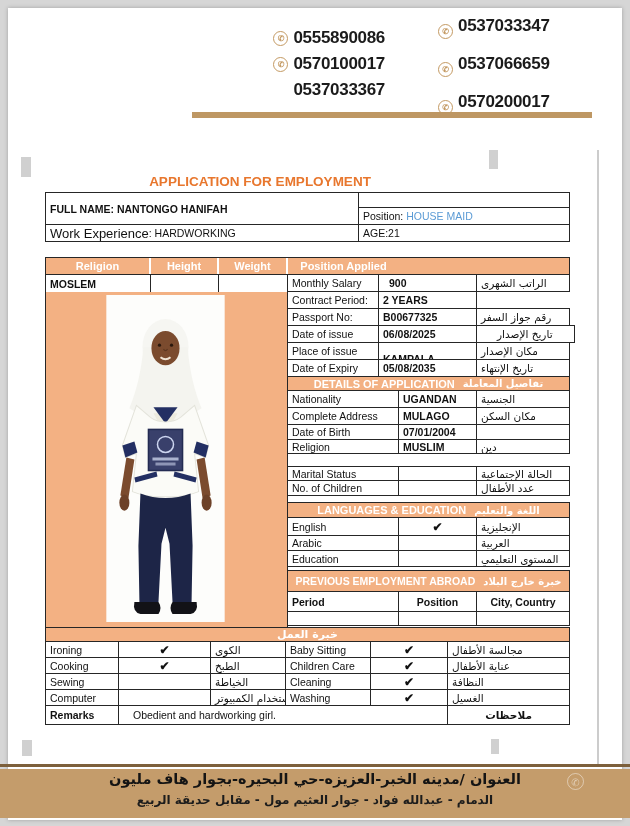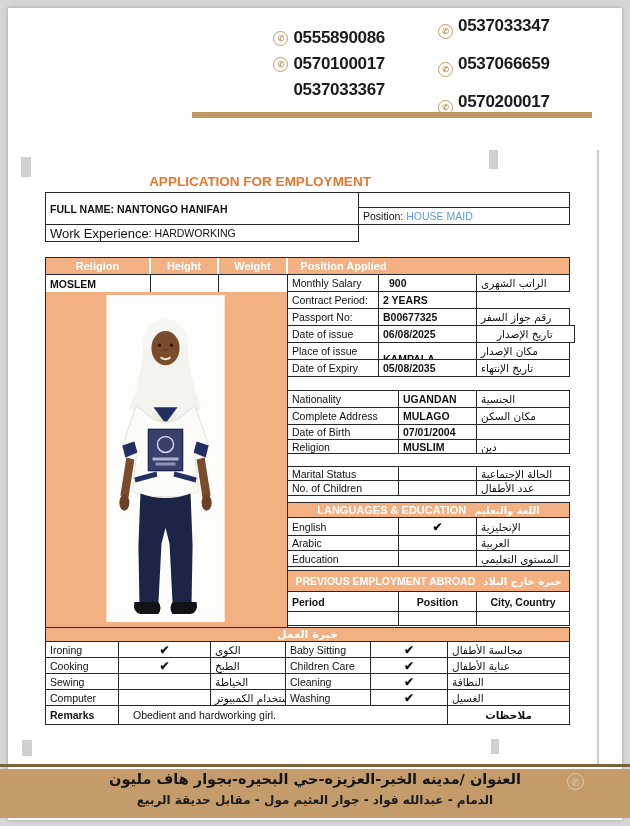--- a/index.html
+++ b/index.html
@@ -85,20 +85,21 @@
     <span>FULL NAME:</span>&nbsp;<span>NANTONGO HANIFAH</span>
   </div>
   <div class="cell" style="left:45px;top:224px;width:314px;height:18px;">
     <span style="font-weight:normal;font-size:13px;">Work Experience</span>
       <span>: HARDWORKING</span>
   </div>
   <div class="cell" style="left:358px;top:192px;width:212px;height:16px;"></div>
   <div class="cell" style="left:358px;top:207px;width:212px;height:18px;">
     <span>Position:</span>&nbsp;<span class="blue">HOUSE MAID</span>
   </div>
+  <div class="cell" style="left:358px;top:224px;width:212px;height:18px;">AGE:21</div>
 
   <div class="hdr" style="left:45px;top:257px;width:525px;height:18px;justify-content:flex-start;gap:0;padding:0;">
     <span class="rh" style="width:105px;">Religion</span>
     <span class="rh" style="width:68px;">Height</span>
     <span class="rh" style="width:69px;">Weight</span>
     <span class="rh" style="width:111px;border-right:none;">Position Applied</span>
   </div>
   <div class="cell val" style="left:45px;top:274px;width:106px;height:19px;">MOSLEM</div>
   <div class="cell" style="left:150px;top:274px;width:69px;height:19px;"></div>
   <div class="cell" style="left:218px;top:274px;width:70px;height:19px;"></div>
@@ -160,20 +161,24 @@
   <div class="cell ar" style="left:476px;top:325px;width:99px;height:18px;padding-left:20px;">تاريخ الإصدار</div>
 
   <div class="cell" style="left:287px;top:342px;width:92px;height:18px;">Place of issue</div>
   <div class="cell val" style="left:378px;top:342px;width:99px;height:34px;">KAMPALA</div>
   <div class="cell ar" style="left:476px;top:342px;width:94px;height:18px;">مكان الإصدار</div>
 
   <div class="cell" style="left:287px;top:359px;width:92px;height:18px;">Date of Expiry</div>
   <div class="cell val" style="left:378px;top:359px;width:99px;height:18px;">05/08/2035</div>
   <div class="cell ar" style="left:476px;top:359px;width:94px;height:18px;">تاريخ الإنتهاء</div>
 
+  <div class="hdr" style="left:287px;top:376px;width:283px;height:15px;">
+    <span>DETAILS OF APPLICATION</span>
+    <span class="ar-part">تفاصيل المعاملة</span>
+  </div>
 
   <div class="cell" style="left:287px;top:390px;width:112px;height:18px;">Nationality</div>
   <div class="cell val" style="left:398px;top:390px;width:79px;height:18px;">UGANDAN</div>
   <div class="cell ar" style="left:476px;top:390px;width:94px;height:18px;">الجنسية</div>
 
   <div class="cell" style="left:287px;top:407px;width:112px;height:18px;">Complete Address</div>
   <div class="cell val" style="left:398px;top:407px;width:79px;height:18px;">MULAGO</div>
   <div class="cell ar" style="left:476px;top:407px;width:94px;height:18px;">مكان السكن</div>
 
   <div class="cell" style="left:287px;top:424px;width:112px;height:16px;">Date of Birth</div>

